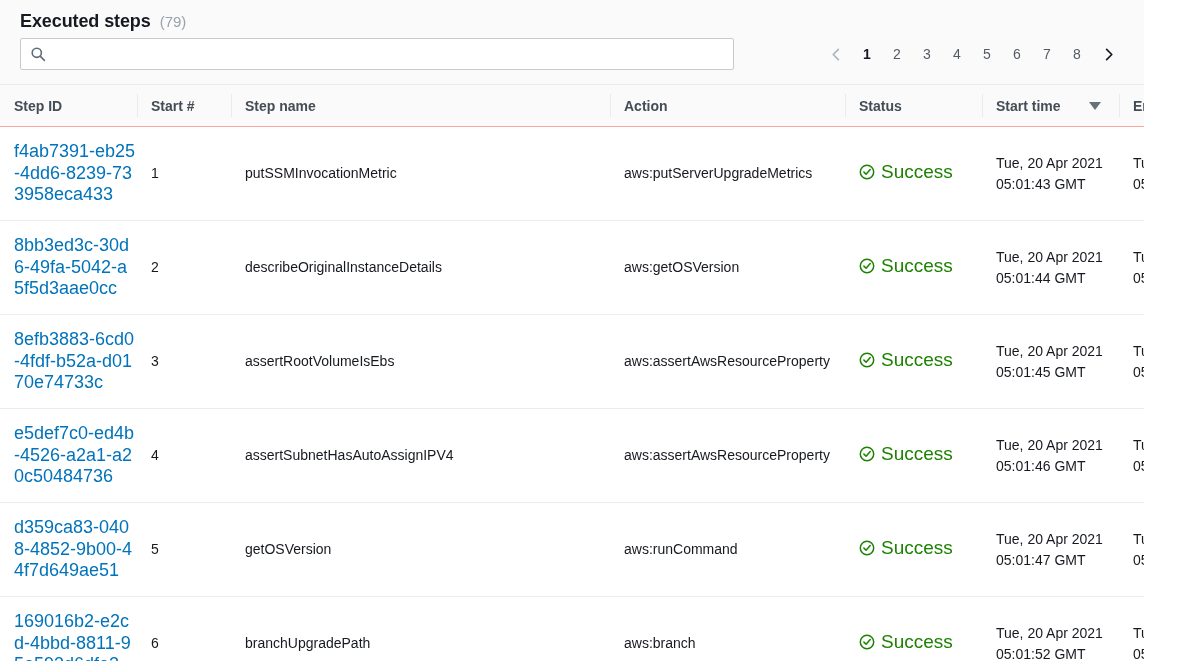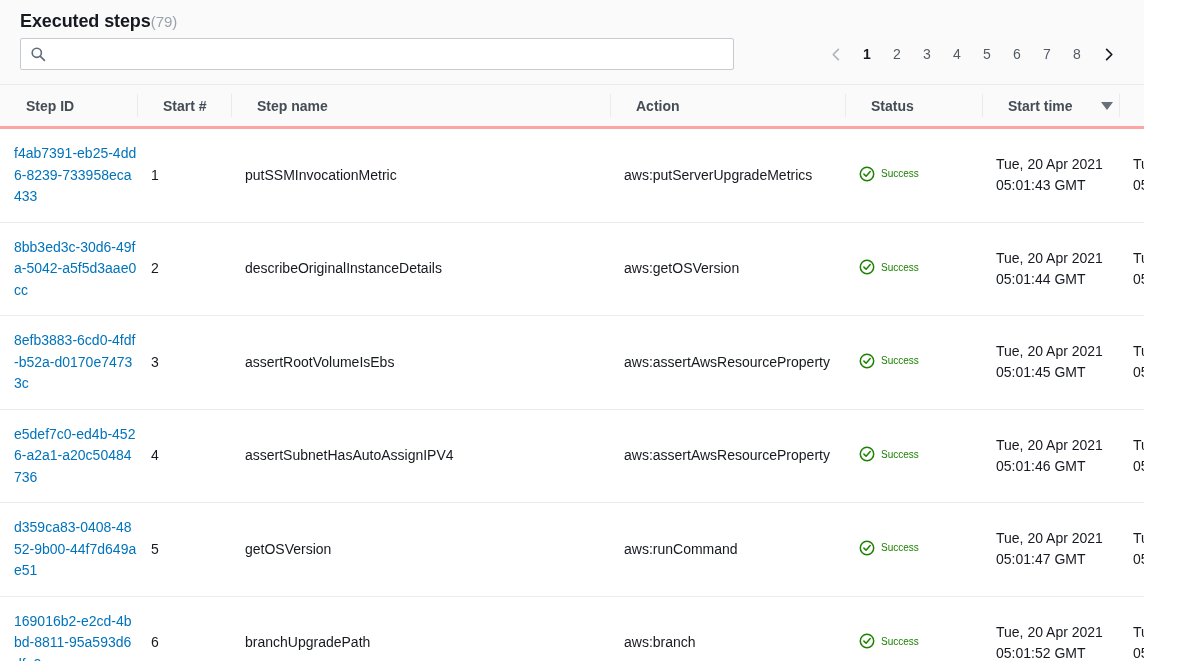--- a/index.html
+++ b/index.html
@@ -40,20 +40,21 @@
   .panel-title {
     font-size: 18px;
     font-weight: bold;
     color: #16191f;
     letter-spacing: -0.1px;
   }
   .panel-counter {
     font-size: 15px;
     font-weight: normal;
     color: #9aa3ac;
+    margin-left: 9px;
   }
 
   .tools-row {
     display: flex;
     align-items: center;
     justify-content: space-between;
     padding: 8px 20px 14px 20px;
   }
 
   .search-wrap {
@@ -132,22 +133,22 @@
     text-align: left;
     vertical-align: middle;
     font-size: 14px;
   }
   .grid thead th {
     background: #fafafa;
     color: #444d56;
     font-weight: bold;
     font-size: 14px;
     height: 41px;
-    padding: 0 0 0 26px;
-    border-bottom: 3px solid #fca5a5;
+    padding: 0 0 0 14px;
+    border-bottom: 1px solid #fca5a5;
     position: relative;
     white-space: nowrap;
   }
   .grid thead th .divider {
     position: absolute;
     left: 0;
     top: 9px;
     bottom: 9px;
     width: 1px;
     background: #e9ebed;
@@ -172,33 +173,33 @@
   .grid tbody tr:last-child td { border-bottom: 1px solid #eaeded; }
 
   .cell-id {
     padding-top: 12px;
     padding-bottom: 12px;
     vertical-align: top;
   }
   .id-link {
     color: #0073bb;
     text-decoration: none;
-    font-size: 14px;
+    font-size: 18px;
     line-height: 21.5px;
     word-break: break-all;
     cursor: pointer;
     display: inline-block;
   }
 
   .status-cell { white-space: nowrap; }
   .status-badge {
     display: inline-flex;
     align-items: center;
     color: #1d8102;
-    font-size: 10px;
+    font-size: 19px;
   }
   .status-icon {
     width: 16px; height: 16px;
     margin-right: 6px;
     flex: none;
   }
   .time-cell { white-space: normal; }
   .time-line { display: block; }
   .nowrap { white-space: nowrap; }
 </style>

